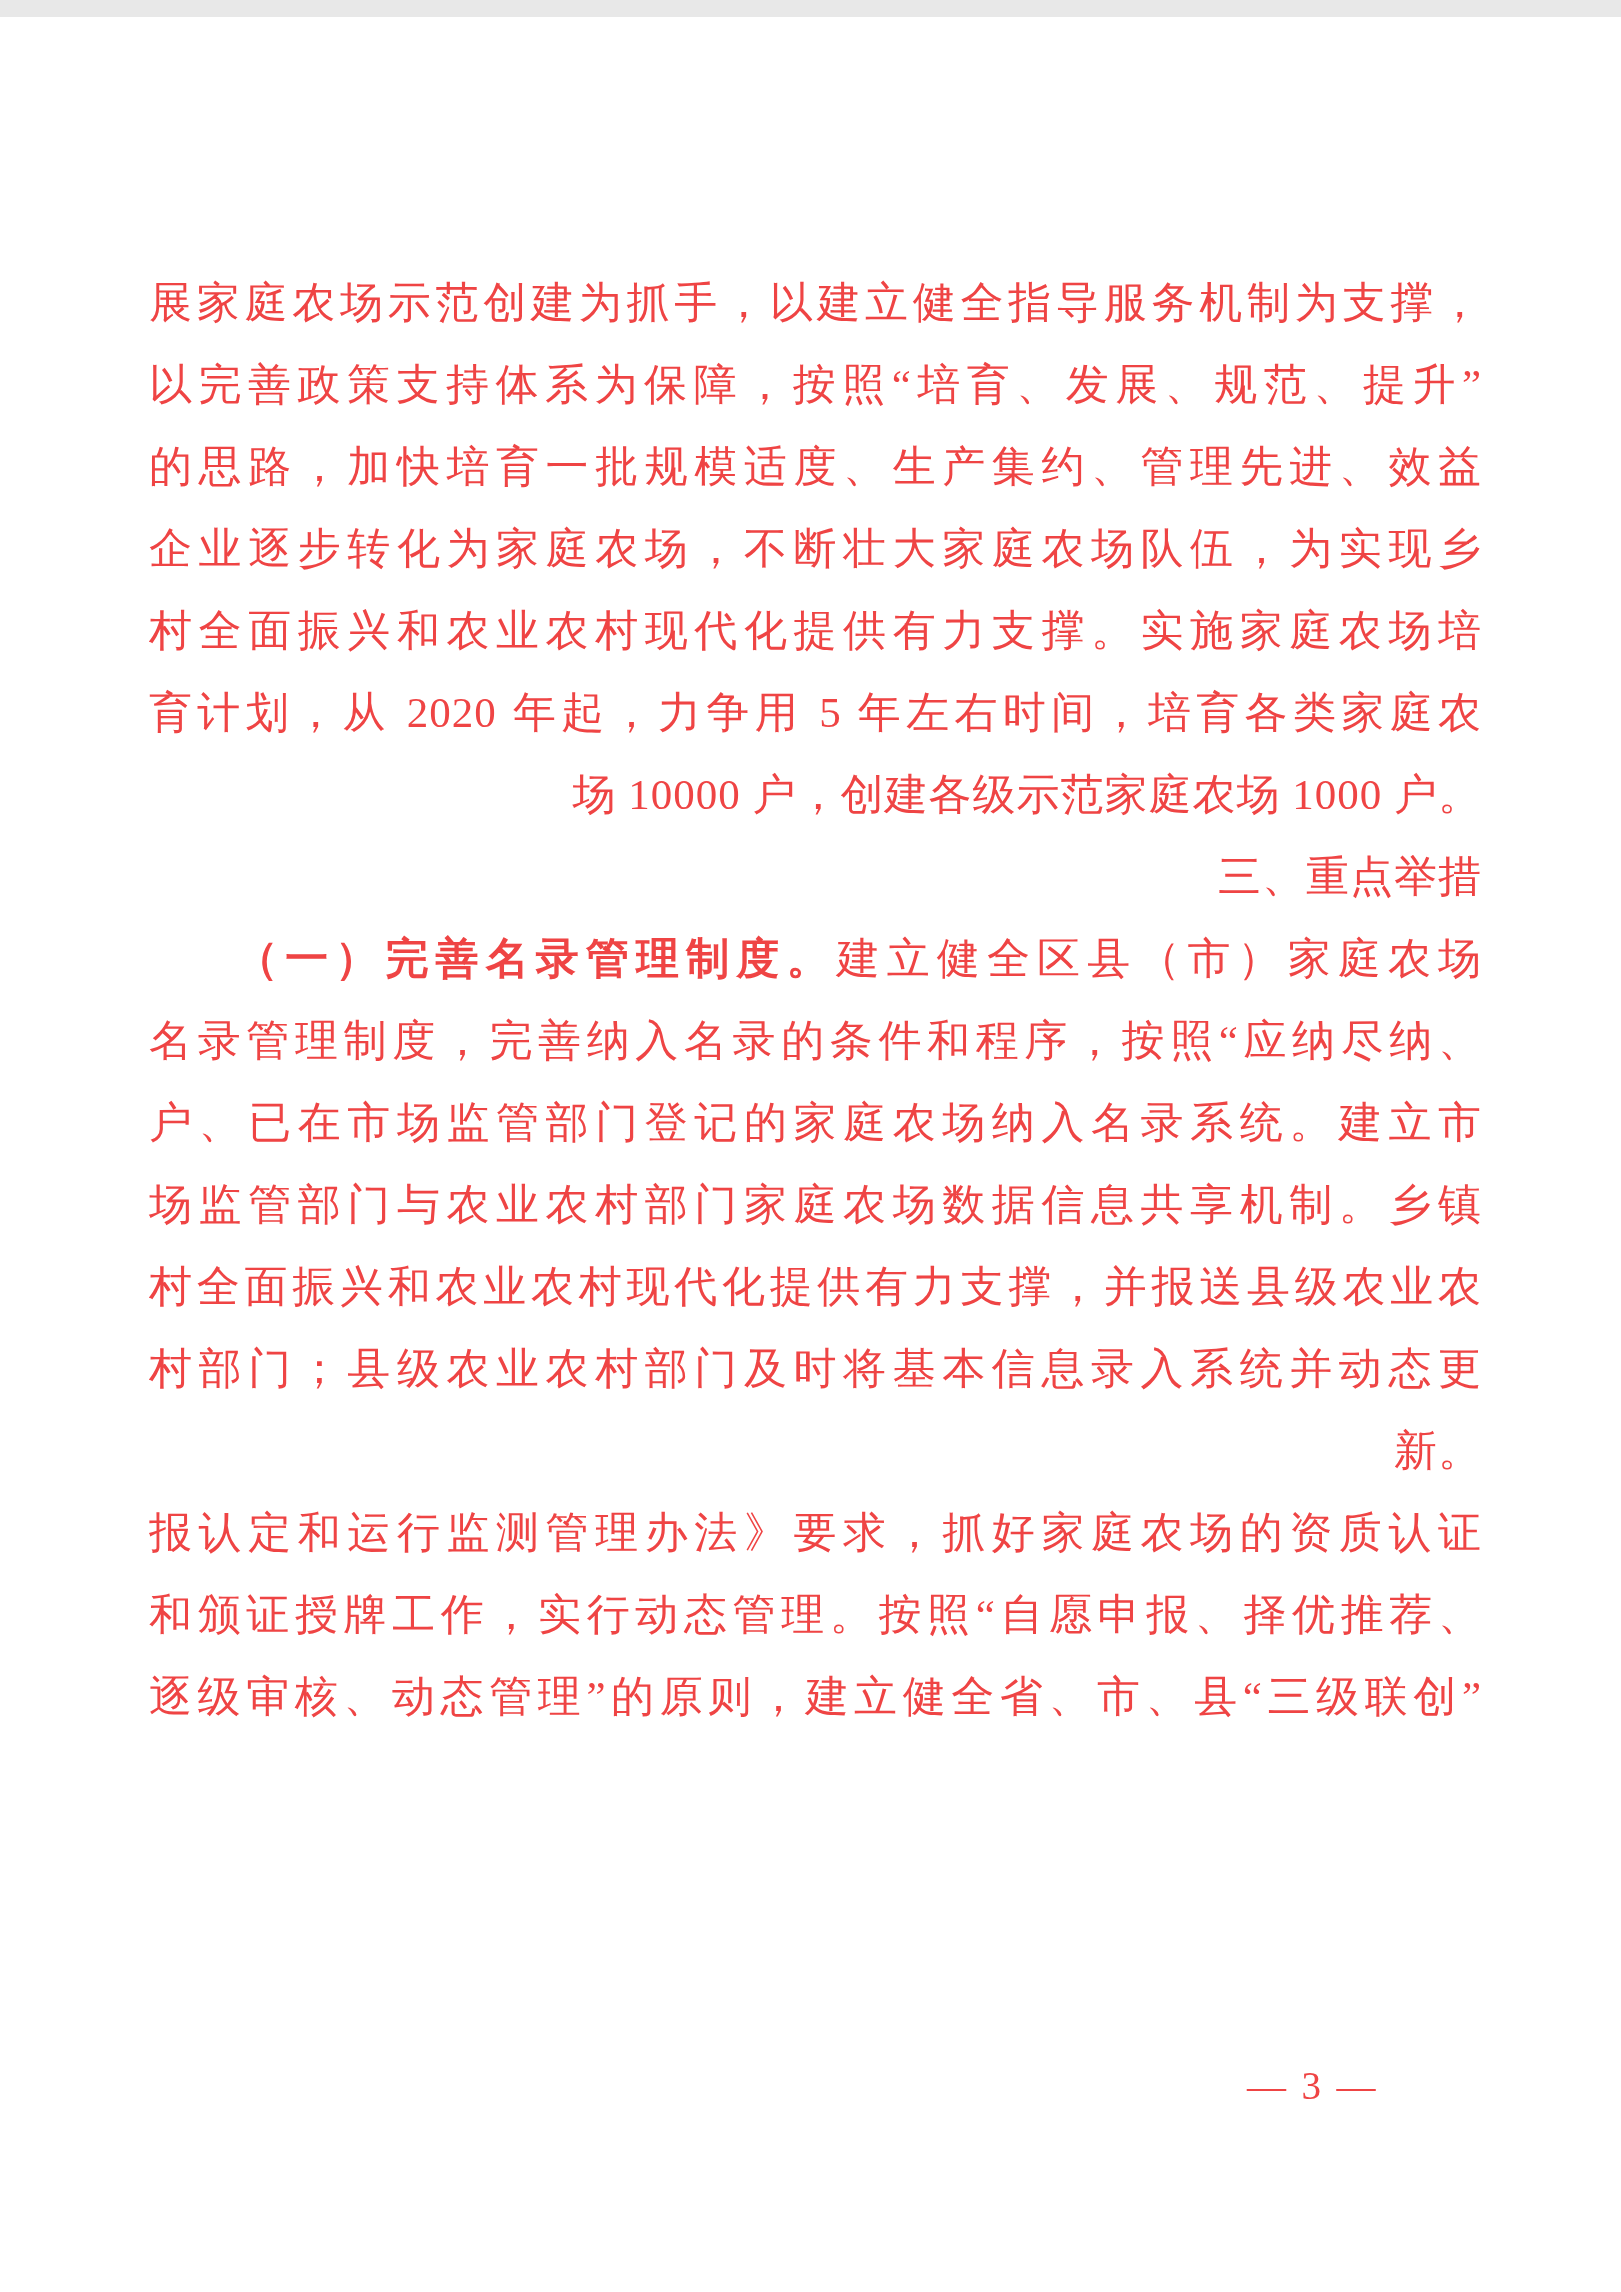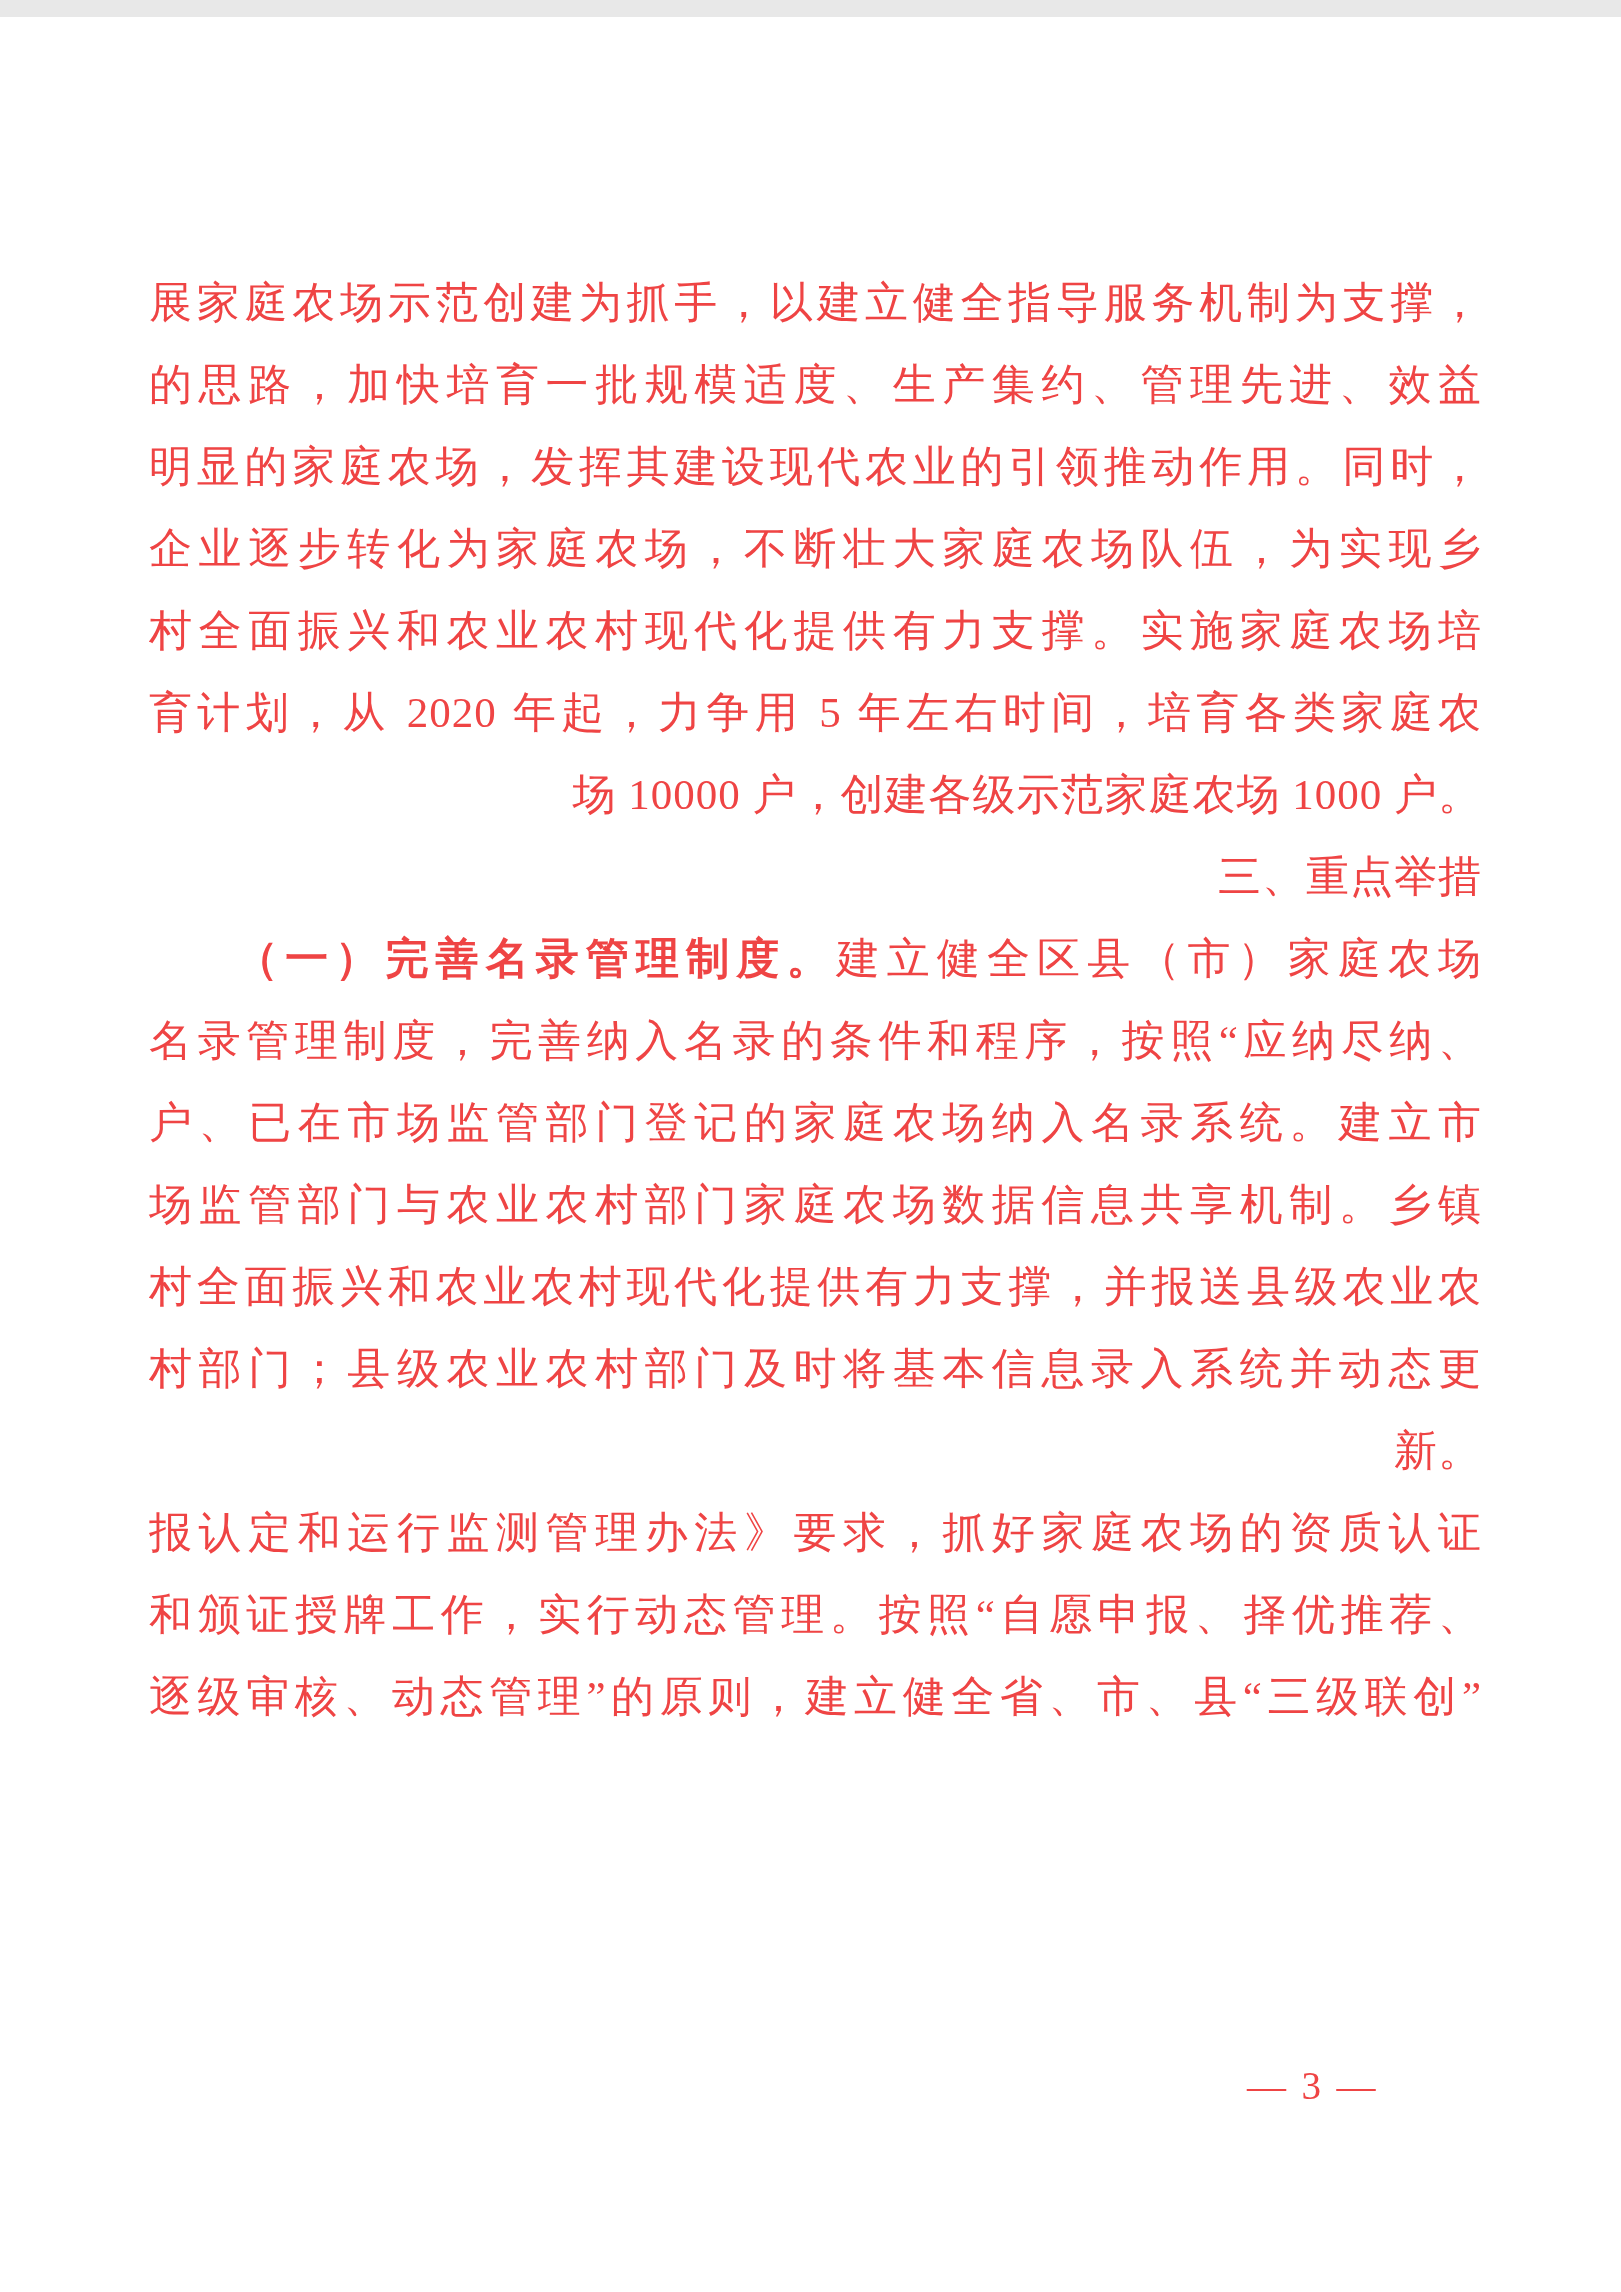--- a/index.html
+++ b/index.html
@@ -43,22 +43,22 @@
     letter-spacing: 2.9px;
   }
 </style>
 </head>
 <body>
 
 <div class="page">
   <div class="text-col">
 
     <div class="line just">展家庭农场示范创建为抓手，以建立健全指导服务机制为支撑，</div>
+    <div class="line just">以完善政策支持体系为保障，按照“培育、发展、规范、提升”</div>
     <div class="line just">的思路，加快培育一批规模适度、生产集约、管理先进、效益</div>
-    <div class="line just">明显的家庭农场，发挥其建设现代农业的引领推动作用。同时，</div>
     <div class="line just">企业逐步转化为家庭农场，不断壮大家庭农场队伍，为实现乡</div>
     <div class="line just">村全面振兴和农业农村现代化提供有力支撑。实施家庭农场培</div>
     <div class="line just">育计划，从 2020 年起，力争用 5 年左右时间，培育各类家庭农</div>
     <div class="line left">场 10000 户，创建各级示范家庭农场 1000 户。</div>
 
     <div class="line left indent heading-line">三、重点举措</div>
 
     <div class="line just indent">
       <span class="bold">（一）完善名录管理制度。</span><span>建立健全区县（市）家庭农场</span>
     </div>

